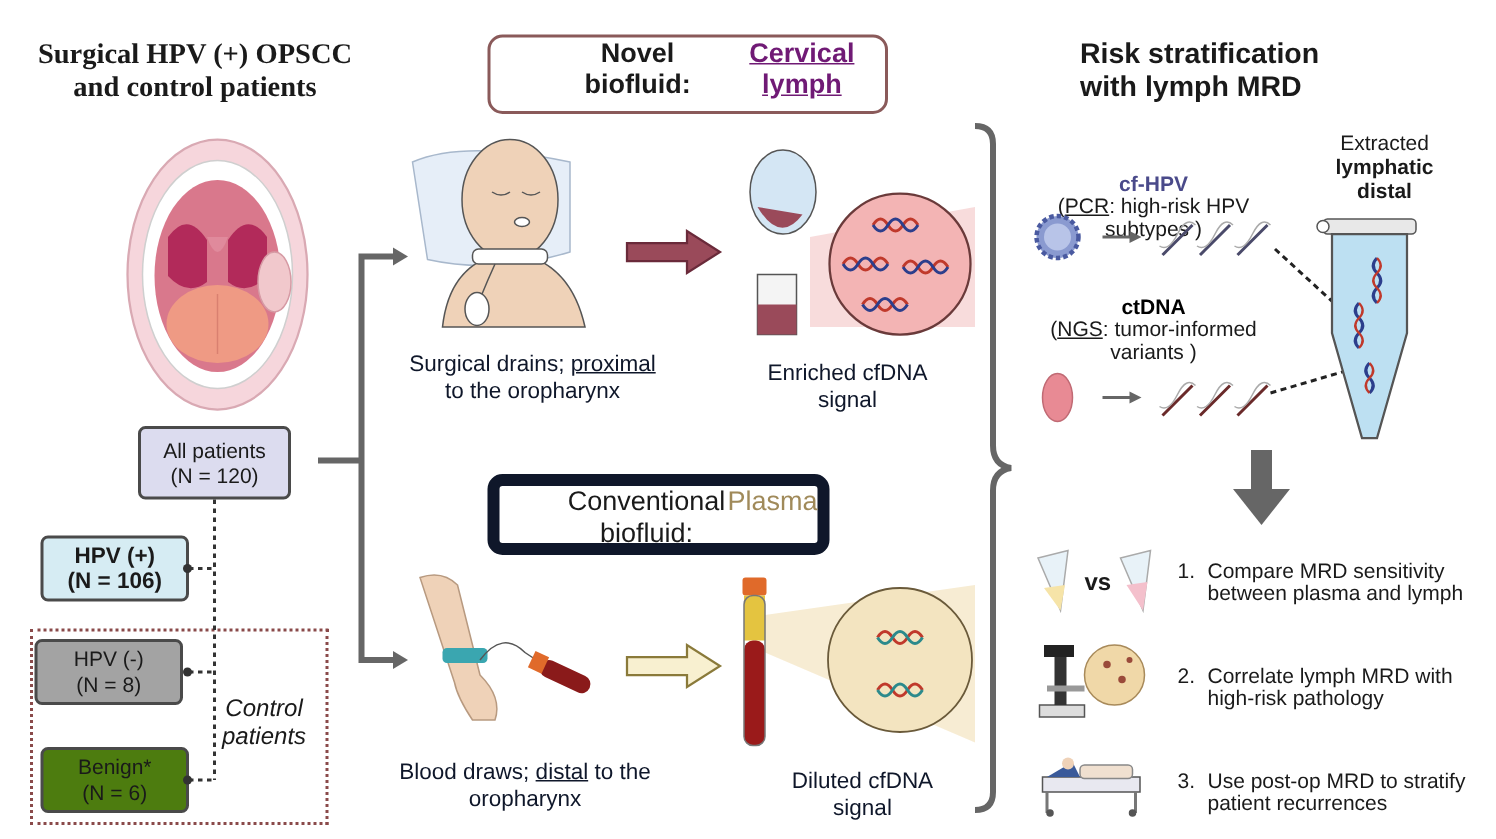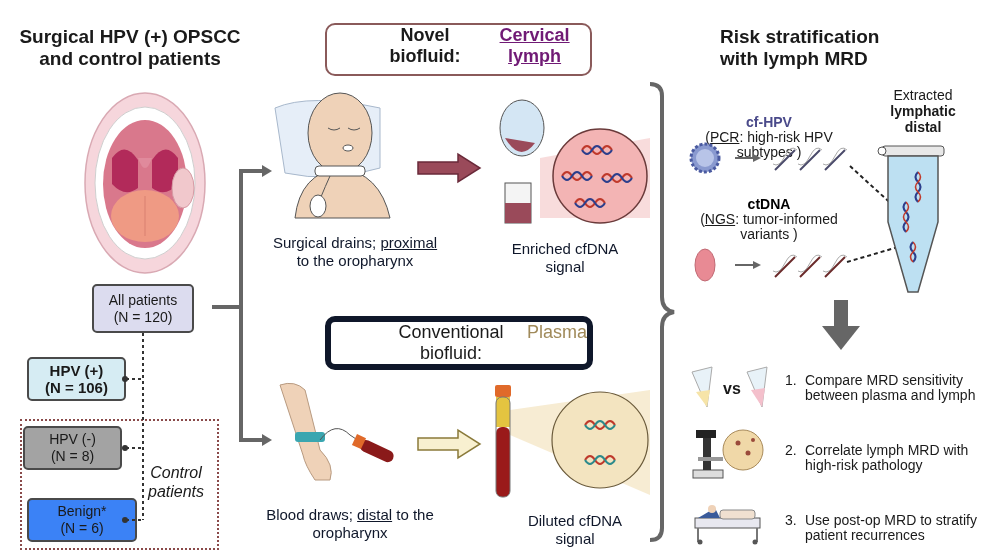--- a/index.html
+++ b/index.html
@@ -11,21 +11,21 @@
   .u { text-decoration: underline; }
   .box { position: absolute; border: 2px solid #4a4a4a; border-radius: 5px; text-align: center; font-size: 14px; line-height: 17px; display: flex; flex-direction: column; justify-content: center; align-items: center; }
   .biofluid { position: absolute; border-radius: 10px; text-align: center; font-size: 18px; line-height: 21px; display: flex; flex-direction: row; justify-content: flex-end; background: #fff; padding-left: 44px; }
   .step { position: absolute; font-size: 14px; line-height: 15px; color: #1a1a1a; display: flex; }
   .step .num { width: 20px; flex-shrink: 0; }
   svg { position: absolute; overflow: visible; }
 </style>
 </head>
 <body>
 
-<div class="abs title" style="left:0;top:26px;width:260px;">
+<div class="abs title" style="left:0;top:26px;width:260px;font-family:Liberation Serif, serif;">
   <div>Surgical HPV (+) OPSCC</div>
   <div>and control patients</div>
 </div>
 
 <svg style="left:80px;top:88px;" width="130" height="190" viewBox="0 0 130 190">
   <ellipse cx="65" cy="95" rx="60" ry="90" fill="#f6d6dc" stroke="#d9a9b3" stroke-width="1.5"></ellipse>
   <ellipse cx="65" cy="95" rx="50" ry="76" fill="#ffffff" stroke="#cfcfcf"></ellipse>
   <ellipse cx="65" cy="96" rx="42" ry="64" fill="#d9788c"></ellipse>
   <path d="M32 70 Q45 52 58 72 L58 100 Q45 110 32 96 Z" fill="#b22a5a"></path>
   <path d="M72 72 Q85 52 98 70 L98 96 Q85 110 72 100 Z" fill="#b22a5a"></path>
@@ -45,21 +45,21 @@
   <div>(N = 106)</div>
 </div>
 
 <div class="abs" style="left:20px;top:419px;width:199px;height:131px;border:2px dotted #8a4a4a;"></div>
 
 <div class="box" style="left:23px;top:426px;width:99px;height:44px;background:#a3a3a3;">
   <div>HPV (-)</div>
   <div>(N = 8)</div>
 </div>
 
-<div class="box" style="left:27px;top:498px;width:110px;height:44px;background:#3b82f6;">
+<div class="box" style="left:27px;top:498px;width:99px;height:44px;background:#4d7c0f;">
   <div>Benign*</div>
   <div>(N = 6)</div>
 </div>
 
 <div class="abs" style="left:148px;top:463px;font-style:italic;font-size:16px;line-height:19px;text-align:center;">
   <div>Control</div>
   <div>patients</div>
 </div>
 
 <svg style="left:0;top:0;" width="260" height="559">
@@ -124,21 +124,21 @@
 <div class="abs caption" style="left:250px;top:234px;width:210px;">
   <div><span>Surgical drains; </span><span class="u">proximal</span></div>
   <div>to the oropharynx</div>
 </div>
 
 <div class="abs caption" style="left:490px;top:240px;width:150px;">
   <div>Enriched cfDNA</div>
   <div>signal</div>
 </div>
 
-<div class="biofluid" style="left:325px;top:316px;width:268px;height:54px;border:6px solid #0f172a;">
+<div class="biofluid" style="left:325px;top:316px;width:228px;height:54px;border:8px solid #0f172a;">
   <div>Conventional biofluid:</div>
   <div style="color:#a08a5a;">Plasma</div>
 </div>
 
 <svg style="left:275px;top:380px;" width="130" height="110" viewBox="0 0 130 110">
   <path d="M5 5 Q20 0 30 10 L45 70 Q60 85 55 100 L40 100 Q30 85 28 75 Z" fill="#efd2b8" stroke="#b89a80"></path>
   <rect x="20" y="52" width="30" height="10" rx="3" fill="#3aa6b0"></rect>
   <path d="M45 60 Q60 40 75 55 L90 65" fill="none" stroke="#555"></path>
   <rect x="88" y="58" width="36" height="12" rx="6" fill="#8a1a1a" transform="rotate(25 88 58)"></rect>
   <rect x="82" y="54" width="10" height="12" fill="#e06a2a" transform="rotate(25 82 54)"></rect>

